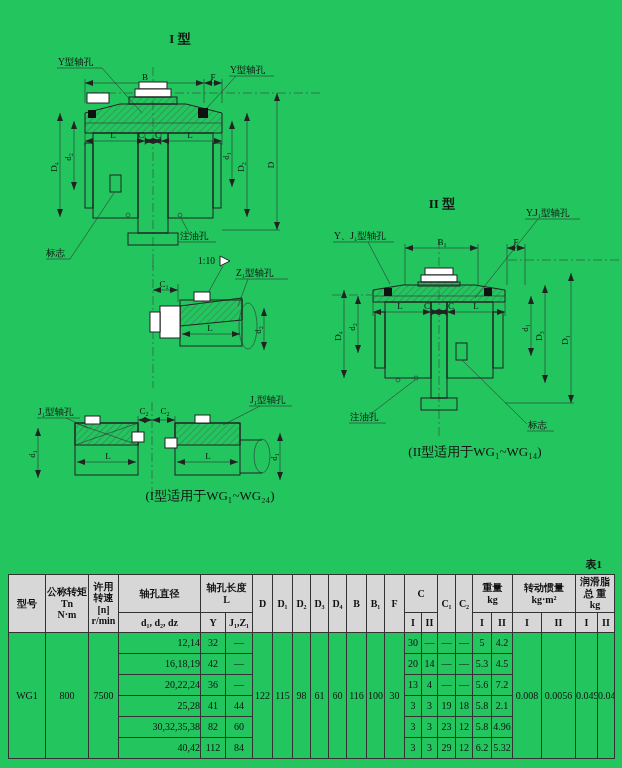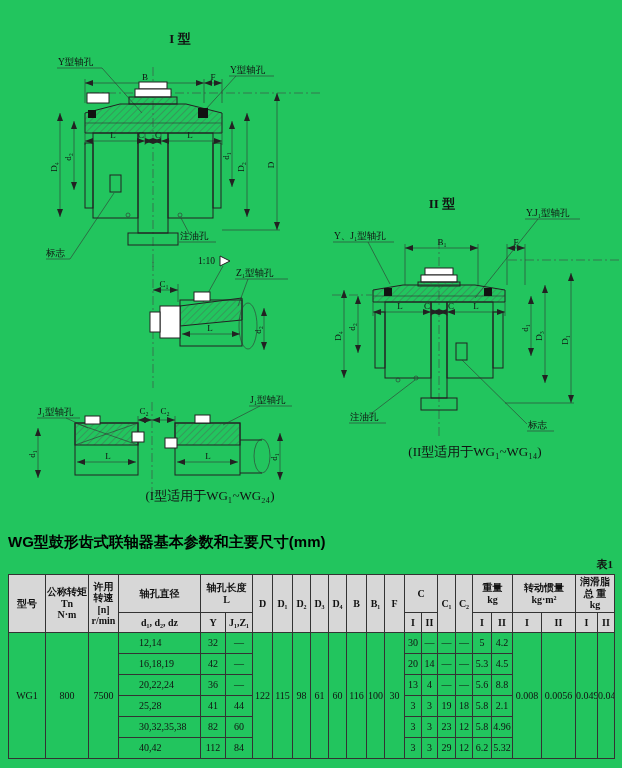--- a/index.html
+++ b/index.html
@@ -21,21 +21,21 @@
   .heading{font-family:"Liberation Sans","DejaVu Sans",sans-serif;font-weight:bold;
            font-size:15px;color:#000;}
   .tnote{font-weight:bold;font-size:11px;}
   table.spec{border-collapse:collapse;table-layout:fixed;width:606px;
              font-size:10px;color:#111;border:1.5px solid #222;}
   table.spec th,table.spec td{border:1px solid #333;text-align:center;padding:0;
              overflow:hidden;line-height:1.15;}
   table.spec thead th{background:#d7d7d7;font-weight:bold;}
   table.spec tr.h1{height:38px;} table.spec tr.h2{height:20px;}
   table.spec tbody tr{height:21px;}
-  table.spec td.borecol{text-align:left;padding-left:20px;}
+  table.spec td.borecol{text-align:right;padding-left:9px;}
 </style>
 </head>
 <body>
 
 <div class="page">
 
   <svg class="abs" style="left:30px;top:25px;" width="292" height="242" viewBox="0 0 292 242">
     <defs>
       <pattern id="hatch" patternUnits="userSpaceOnUse" width="5" height="5" patternTransform="rotate(45)">
         <line x1="0" y1="0" x2="0" y2="5" stroke="#555" stroke-width="0.8"></line>
@@ -263,22 +263,21 @@
     <text class="t95" x="22" y="232">注油孔</text>
     <line class="thin" x1="21" y1="235" x2="58" y2="235"></line>
     <line class="thin" x1="40" y1="228" x2="87" y2="192"></line>
     <text class="t95" x="200" y="240">标志</text>
     <line class="thin" x1="199" y1="243" x2="226" y2="243"></line>
     <line class="thin" x1="199" y1="236" x2="134" y2="172"></line>
 
     <text class="cap" x="147" y="268" text-anchor="middle">(II型适用于WG₁~WG₁₄)</text>
   </svg>
 
-  <div class="abs heading" style="left:8px;top:533px;">WG型鼓形齿式联轴器基本参数和主要尺寸(mm)</div>
-  <div class="abs tnote" style="right:9px;top:557px;">表1</div>
+  <div class="abs tnote" style="right:20px;top:557px;">表1</div>
 
   <table class="spec abs" style="left:8px;top:574px;">
     <colgroup>
       <col style="width:37px">
         <col style="width:43px">
         <col style="width:30px">
         <col style="width:82px">
       <col style="width:25px">
         <col style="width:27px">
         <col style="width:20px">
@@ -401,21 +400,21 @@
       </tr>
       <tr>
         <td class="borecol">20,22,24</td>
         <td>36</td>
         <td>—</td>
         <td>13</td>
         <td>4</td>
         <td>—</td>
         <td>—</td>
         <td>5.6</td>
-        <td>8.8</td>
+        <td>7.2</td>
       </tr>
       <tr>
         <td class="borecol">25,28</td>
         <td>41</td>
         <td>44</td>
         <td>3</td>
         <td>3</td>
         <td>19</td>
         <td>18</td>
         <td>5.8</td>

